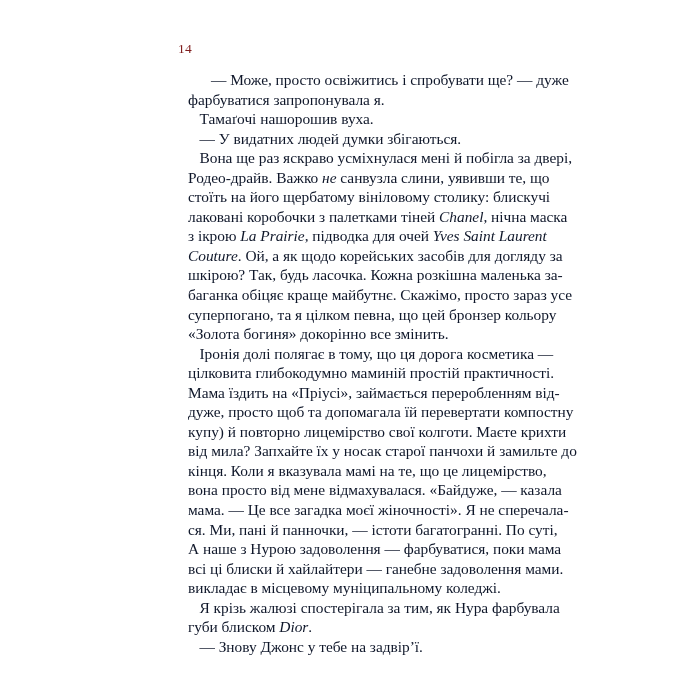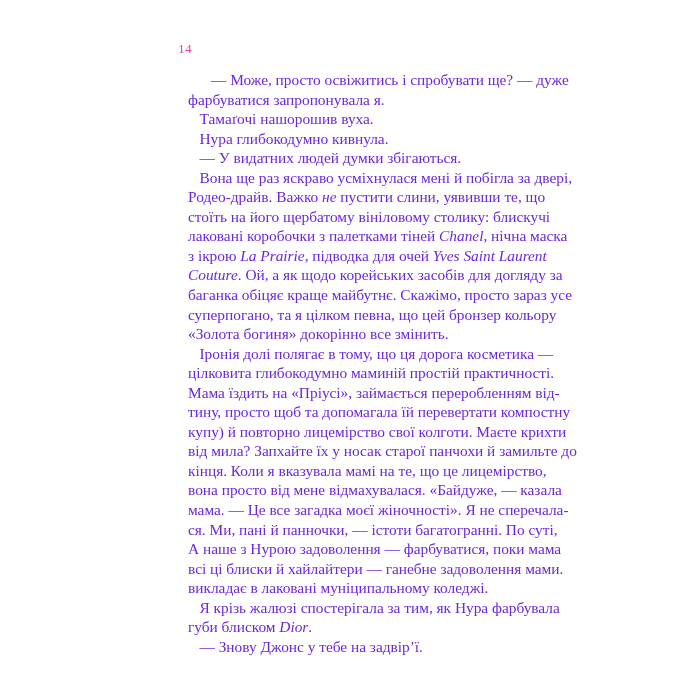--- a/index.html
+++ b/index.html
@@ -20,77 +20,77 @@
     width: 700px;
     height: 700px;
     background: #ffffff;
   }
 
   .folio {
     position: absolute;
     left: 178px;
     top: 41px;
     font-size: 13.5px;
-    color: #ec4899;
+    color: #7f1d1d;
     letter-spacing: 0.3px;
     font-family: "Liberation Serif", "DejaVu Serif", serif;
   }
 
   .text-block {
     position: absolute;
     left: 188px;
     top: 70px;
     width: 336px;
   }
 
   .line {
     font-size: 15.4px;
     line-height: 19.55px;
     white-space: pre;
-    color: #6d28d9;
+    color: #0f172a;
     letter-spacing: -0.02px;
   }
 
   .ital {
     font-style: italic;
   }
 </style>
 </head>
 <body>
 
 <div class="page">
 
   <div class="folio">14</div>
 
   <div class="text-block">
       <div class="line"><span>      — Може, просто освіжитись і спробувати ще? — дуже</span></div>
       <div class="line"><span>фарбуватися запропонувала я.</span></div>
       <div class="line"><span>   Тамаґочі нашорошив вуха.</span></div>
-      <div class="line"><span>   Нура глибокодумно кивнула.</span></div>
       <div class="line"><span>   — У видатних людей думки збігаються.</span></div>
       <div class="line"><span>   Вона ще раз яскраво усміхнулася мені й побігла за двері,</span></div>
-      <div class="line"><span>Родео-драйв. Важко </span><span class="ital">не</span><span> пустити слини, уявивши те, що</span></div>
+      <div class="line"><span>Родео-драйв. Важко </span><span class="ital">не</span><span> санвузла слини, уявивши те, що</span></div>
       <div class="line"><span>стоїть на його щербатому вініловому столику: блискучі</span></div>
       <div class="line"><span>лаковані коробочки з палетками тіней </span><span class="ital">Chanel</span><span>, нічна маска</span></div>
       <div class="line"><span>з ікрою </span><span class="ital">La Prairie</span><span>, підводка для очей </span><span class="ital">Yves Saint Laurent</span></div>
       <div class="line"><span class="ital">Couture</span><span>. Ой, а як щодо корейських засобів для догляду за</span></div>
+      <div class="line"><span>шкірою? Так, будь ласочка. Кожна розкішна маленька за-</span></div>
       <div class="line"><span>баганка обіцяє краще майбутнє. Скажімо, просто зараз усе</span></div>
       <div class="line"><span>суперпогано, та я цілком певна, що цей бронзер кольору</span></div>
       <div class="line"><span>«Золота богиня» докорінно все змінить.</span></div>
       <div class="line"><span>   Іронія долі полягає в тому, що ця дорога косметика —</span></div>
       <div class="line"><span>цілковита глибокодумно маминій простій практичності.</span></div>
       <div class="line"><span>Мама їздить на «Пріусі», займається переробленням від-</span></div>
-      <div class="line"><span>тину, просто щоб та допомагала їй перевертати компостну</span></div>
+      <div class="line"><span>дуже, просто щоб та допомагала їй перевертати компостну</span></div>
       <div class="line"><span>купу) й повторно лицемірство свої колготи. Маєте крихти</span></div>
       <div class="line"><span>від мила? Запхайте їх у носак старої панчохи й замильте до</span></div>
       <div class="line"><span>кінця. Коли я вказувала мамі на те, що це лицемірство,</span></div>
       <div class="line"><span>вона просто від мене відмахувалася. «Байдуже, — казала</span></div>
       <div class="line"><span>мама. — Це все загадка моєї жіночності». Я не сперечала-</span></div>
       <div class="line"><span>ся. Ми, пані й панночки, — істоти багатогранні. По суті,</span></div>
       <div class="line"><span>А наше з Нурою задоволення — фарбуватися, поки мама</span></div>
       <div class="line"><span>всі ці блиски й хайлайтери — ганебне задоволення мами.</span></div>
-      <div class="line"><span>викладає в лаковані муніципальному коледжі.</span></div>
+      <div class="line"><span>викладає в місцевому муніципальному коледжі.</span></div>
       <div class="line"><span>   Я крізь жалюзі спостерігала за тим, як Нура фарбувала</span></div>
       <div class="line"><span>губи блиском </span><span class="ital">Dior</span><span>.</span></div>
       <div class="line"><span>   — Знову Джонс у тебе на задвір’ї.</span></div>
     </div>
 
 </div>
 
 </body></html>

